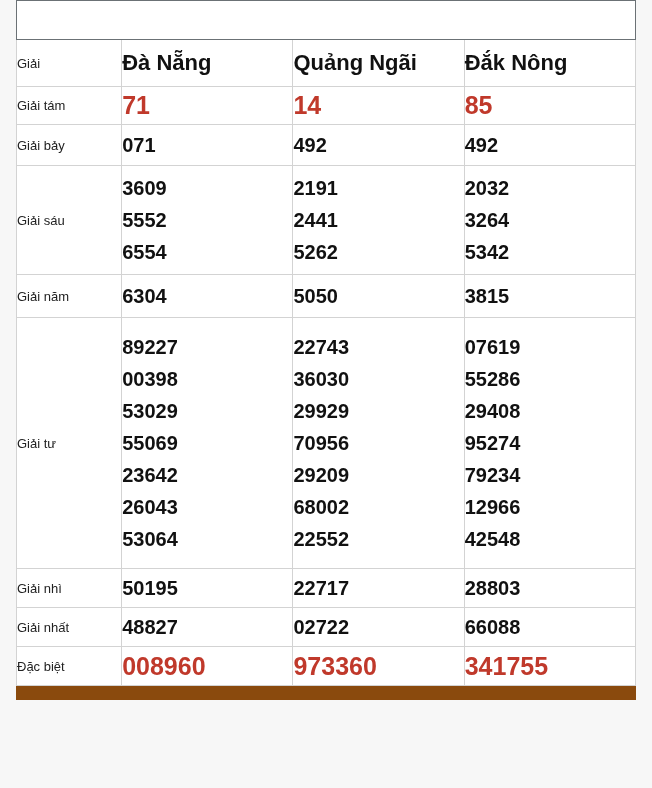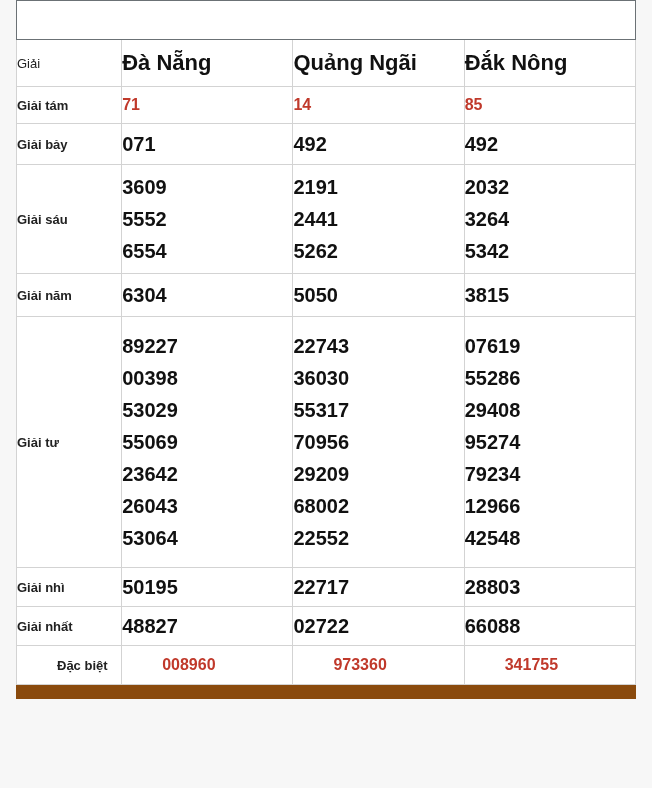--- a/index.html
+++ b/index.html
@@ -64,54 +64,54 @@
   .prov-head {
     font-size: 22px;
     font-weight: bold;
     color: #111111;
     height: 46px;
   }
 
   
   .prize-label {
     font-size: 13px;
-    font-weight: bold;
+    font-weight: normal;
     color: #222222;
   }
 
   
   .nums {
     font-size: 20px;
     font-weight: bold;
     color: #111111;
     line-height: 1.0;
   }
   .nums .n {
     display: block;
     padding: 6px 0;
   }
 
   
   .red {
     color: #c0392b;
   }
   .red.big {
-    font-size: 16px;
+    font-size: 25px;
   }
 
   
   .r-tam   td { height: 36px; }
   .r-bay   td { height: 40px; }
   .r-sau   td { height: 108px; }
   .r-nam   td { height: 42px; }
   .r-tu    td { height: 250px; }
   .r-ba    td { height: 75px; }
   .r-nhi   td { height: 38px; }
   .r-nhat  td { height: 38px; }
-  .r-db    td { height: 38px; padding-left: 40px; }
+  .r-db    td { height: 38px; }
 
   .bottom-bar {
     width: 620px;
     height: 14px;
     background: #8a4a0d;
   }
 </style>
 </head>
 <body>
 
@@ -202,21 +202,21 @@
           <span class="n">00398</span>
           <span class="n">53029</span>
           <span class="n">55069</span>
           <span class="n">23642</span>
           <span class="n">26043</span>
           <span class="n">53064</span>
         </td>
         <td class="nums">
           <span class="n">22743</span>
           <span class="n">36030</span>
-          <span class="n">55317</span>
+          <span class="n">29929</span>
           <span class="n">70956</span>
           <span class="n">29209</span>
           <span class="n">68002</span>
           <span class="n">22552</span>
         </td>
         <td class="nums">
           <span class="n">07619</span>
           <span class="n">55286</span>
           <span class="n">29408</span>
           <span class="n">95274</span>

